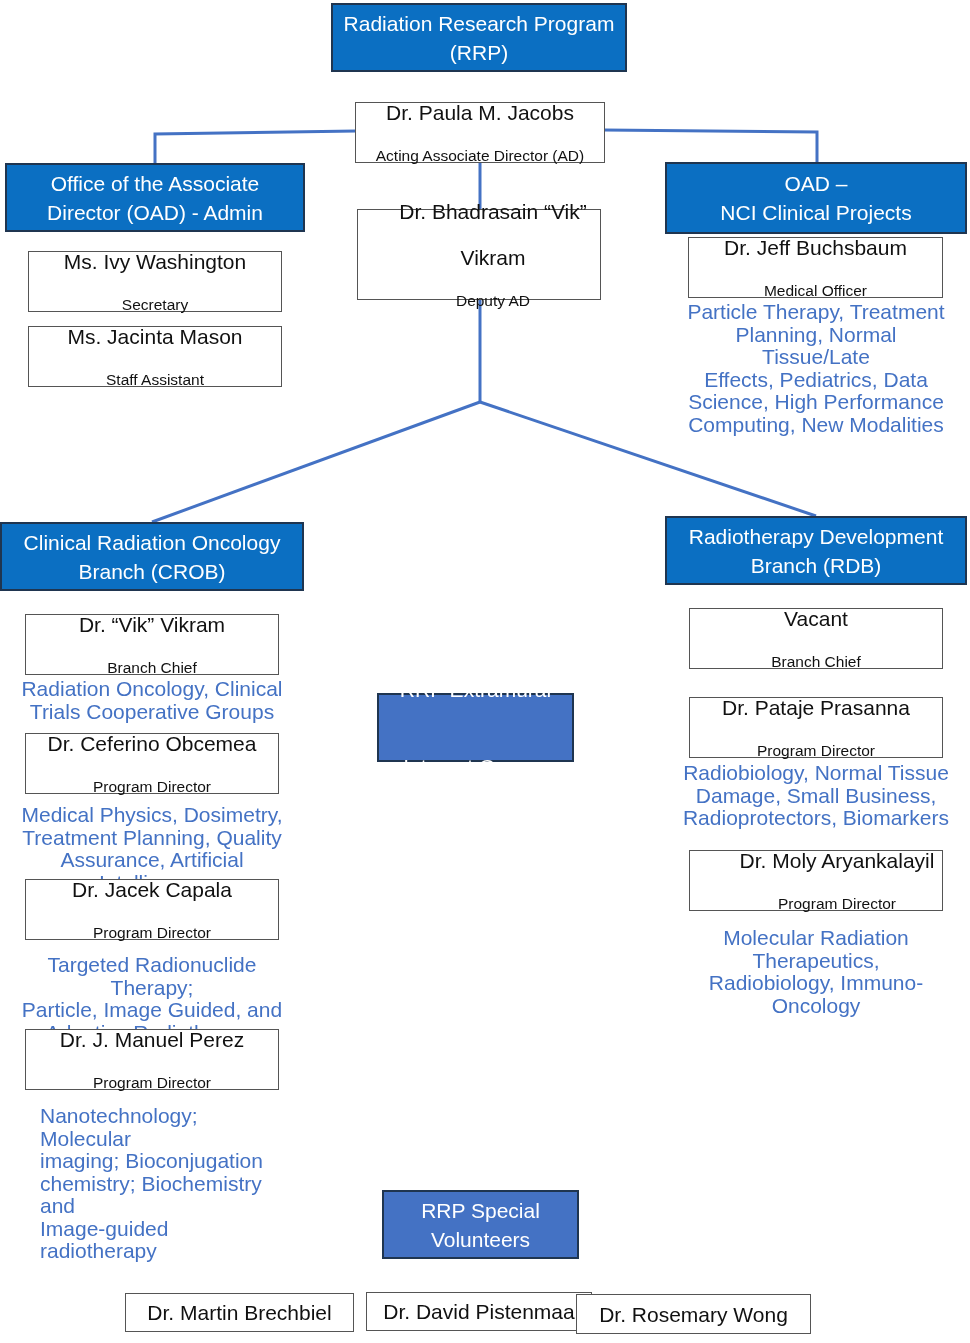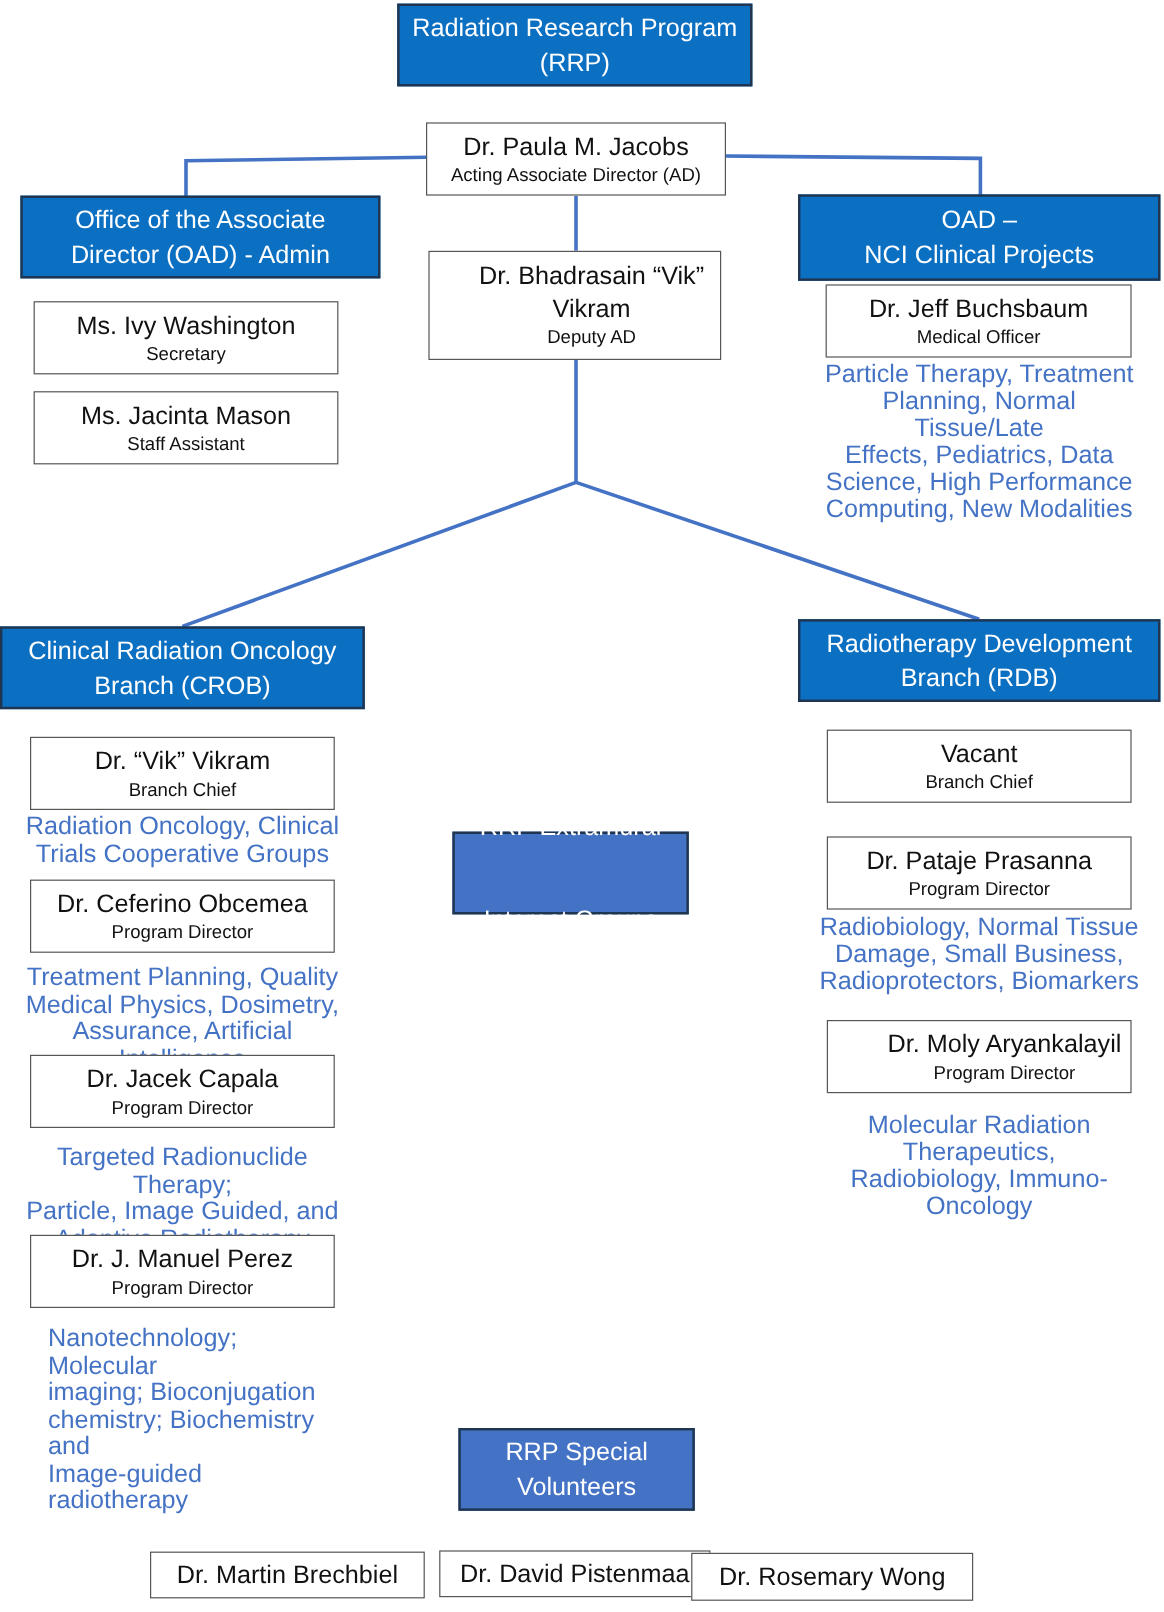--- a/index.html
+++ b/index.html
@@ -3,21 +3,21 @@
 <meta charset="utf-8">
 <style>
   html, body { margin:0; padding:0; background:#ffffff; }
   body { width:970px; height:1343px; position:relative; overflow:hidden;
          font-family:"Liberation Sans", "DejaVu Sans", sans-serif; }
   .lines { position:absolute; left:0; top:0; width:970px; height:1343px; }
   .box { position:absolute; box-sizing:border-box; text-align:center;
          display:flex; flex-direction:column; justify-content:center; align-items:center; }
   .blue { background:#0b6fc2; border:2px solid #1f3550; color:#ffffff; font-size:21px; line-height:29px; }
   .blue2 { background:#4472c4; border:2px solid #1f3550; color:#ffffff; font-size:21px; line-height:29px; }
-  .white { background:#ffffff; border:1.5px solid #555; color:#111; }
+  .white { background:#ffffff; border:1.5px solid #555; color:#111;gap:19px; }
   .name { font-size:21px; line-height:27px; }
   .role { font-size:15.5px; line-height:21px; }
   .focus { position:absolute; text-align:center; color:#4472c4; font-size:21px; line-height:22.5px; }
   .focus.left { text-align:left; }
 </style>
 </head>
 <body>
 
 <svg class="lines" viewBox="0 0 970 1343">
   <g stroke="#4472c4" stroke-width="3" fill="none">
@@ -39,21 +39,21 @@
   <span class="name">Dr. Paula M. Jacobs</span>
   <span class="role">Acting Associate Director (AD)</span>
 </div>
 
 <div class="box white" style="left:357px;top:209px;width:244px;height:91px;padding-left:28px;">
   <span class="name">Dr. Bhadrasain “Vik”</span>
   <span class="name">Vikram</span>
   <span class="role">Deputy AD</span>
 </div>
 
-<div class="box blue" style="left:5px;top:163px;width:300px;height:69px;margin-left:12px;">
+<div class="box blue" style="left:5px;top:163px;width:300px;height:69px;">
   <span>Office of the Associate</span>
   <span>Director (OAD) - Admin</span>
 </div>
 <div class="box white" style="left:28px;top:251px;width:254px;height:61px;">
   <span class="name">Ms. Ivy Washington</span>
   <span class="role">Secretary</span>
 </div>
 <div class="box white" style="left:28px;top:326px;width:254px;height:61px;">
   <span class="name">Ms. Jacinta Mason</span>
   <span class="role">Staff Assistant</span>
@@ -87,22 +87,22 @@
 <div class="focus" style="left:10px;top:678px;width:284px;">
   <div>Radiation Oncology, Clinical</div>
   <div>Trials Cooperative Groups</div>
 </div>
 
 <div class="box white" style="left:25px;top:733px;width:254px;height:61px;">
   <span class="name">Dr. Ceferino Obcemea</span>
   <span class="role">Program Director</span>
 </div>
 <div class="focus" style="left:10px;top:804px;width:284px;">
+  <div>Medical Physics, Dosimetry,</div>
   <div>Treatment Planning, Quality</div>
-  <div>Medical Physics, Dosimetry,</div>
   <div>Assurance, Artificial Intelligence</div>
 </div>
 
 <div class="box white" style="left:25px;top:879px;width:254px;height:61px;">
   <span class="name">Dr. Jacek Capala</span>
   <span class="role">Program Director</span>
 </div>
 <div class="focus" style="left:10px;top:954px;width:284px;">
   <div>Targeted Radionuclide Therapy;</div>
   <div>Particle, Image Guided, and</div>

